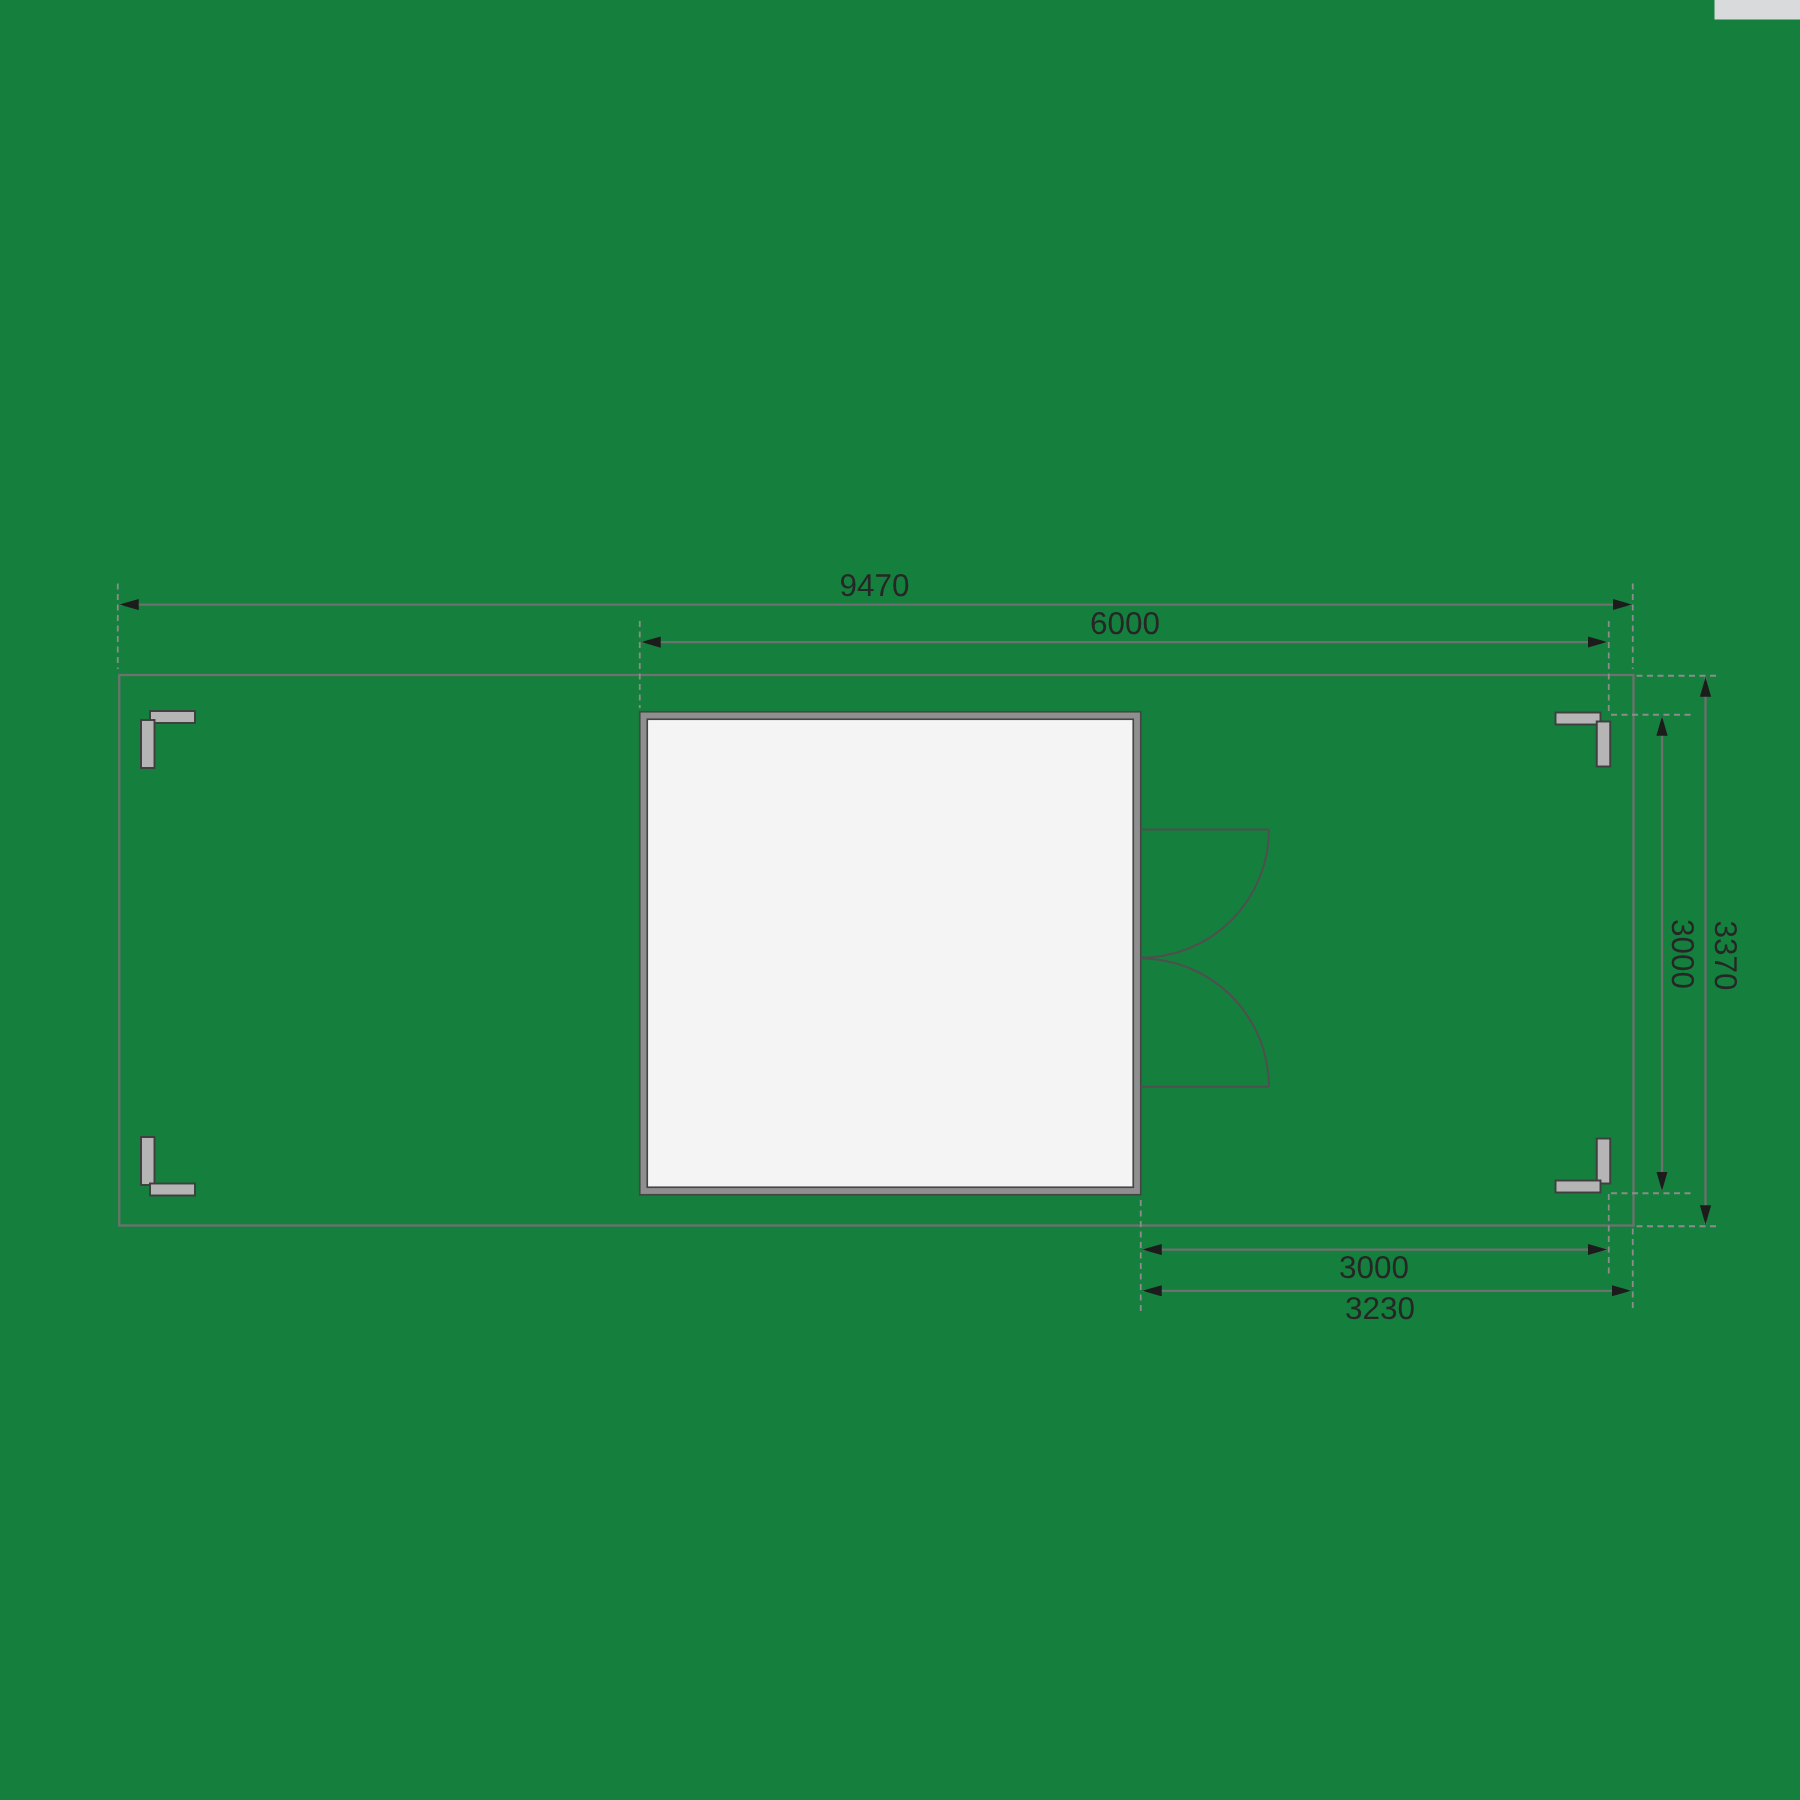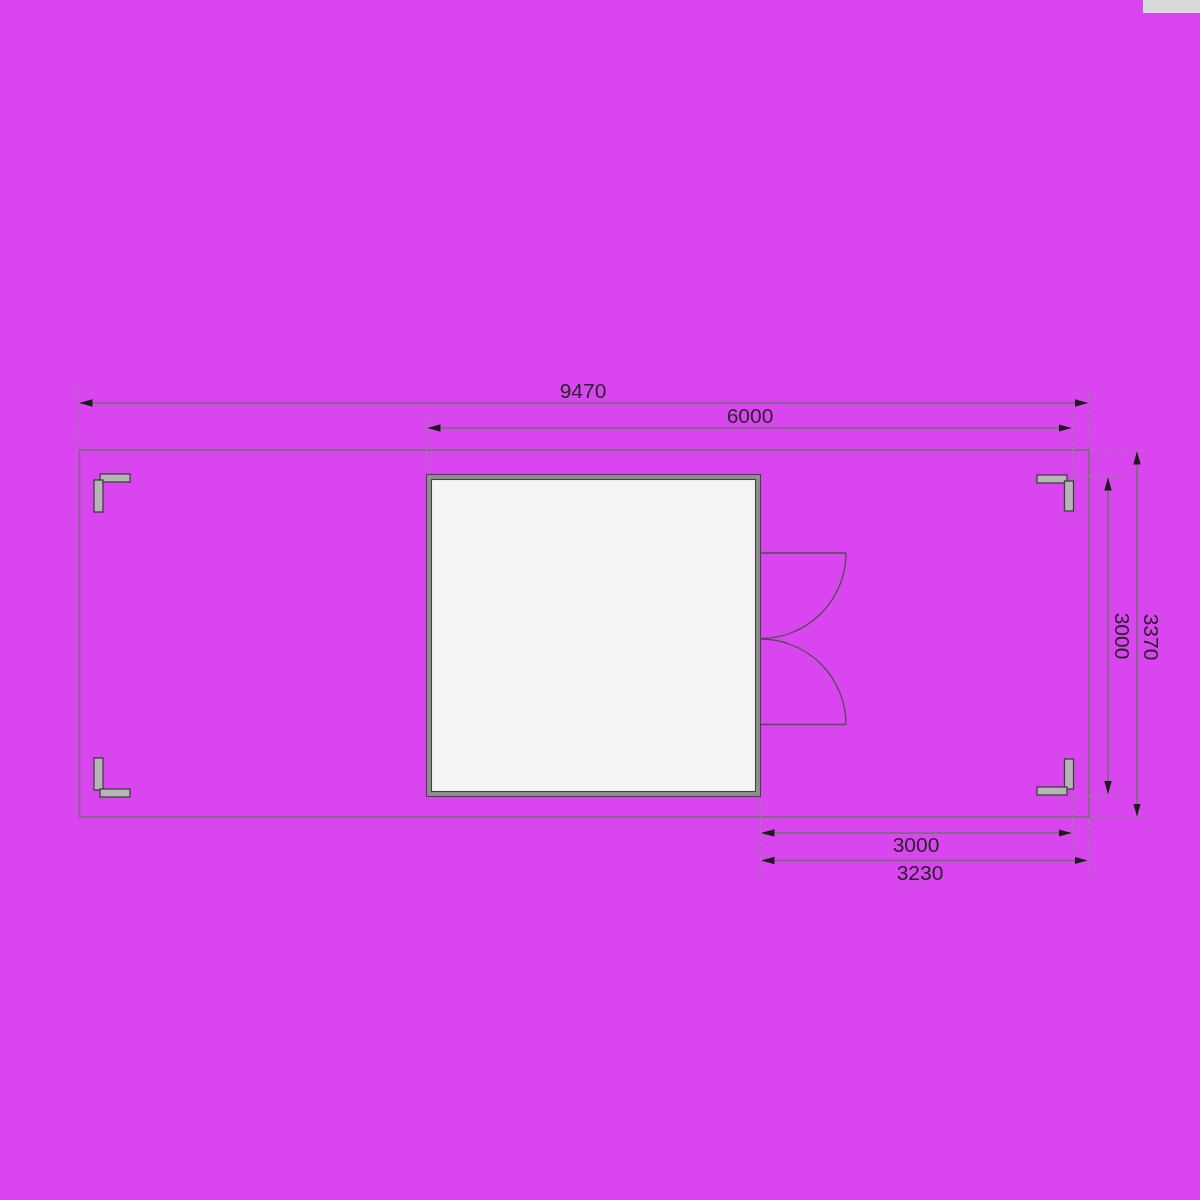--- a/index.html
+++ b/index.html
@@ -4,21 +4,21 @@
 <style>
   html, body {
     margin: 0;
     padding: 0;
     background: #ffffff;
   }
   .canvas {
     position: relative;
     width: 1200px;
     height: 1200px;
-    background: #d946ef;
+    background: #15803d;
     overflow: hidden;
   }
   svg { display: block; }
   .dim-text {
     font-family: "Liberation Sans", "DejaVu Sans", sans-serif;
     font-size: 21px;
     fill: #262626;
   }
   .dim-line {
     stroke: #6f6f6f;

